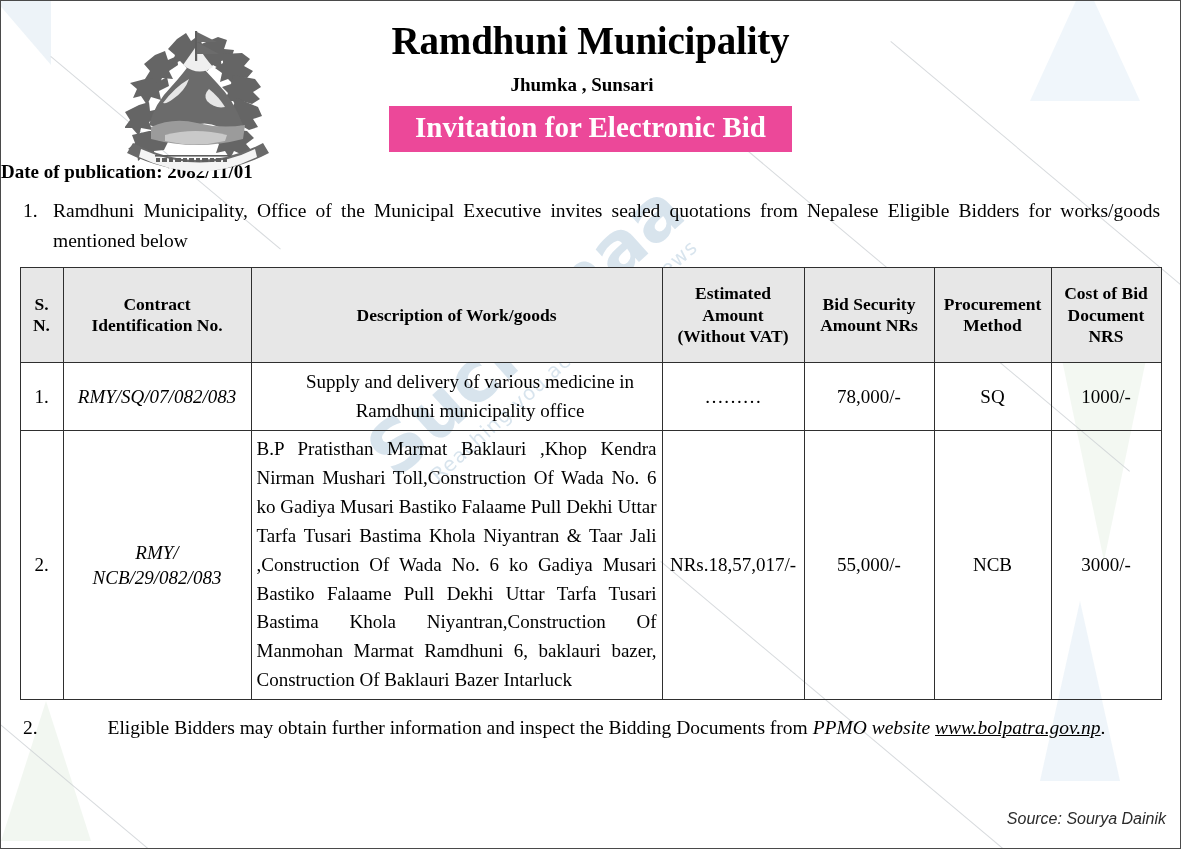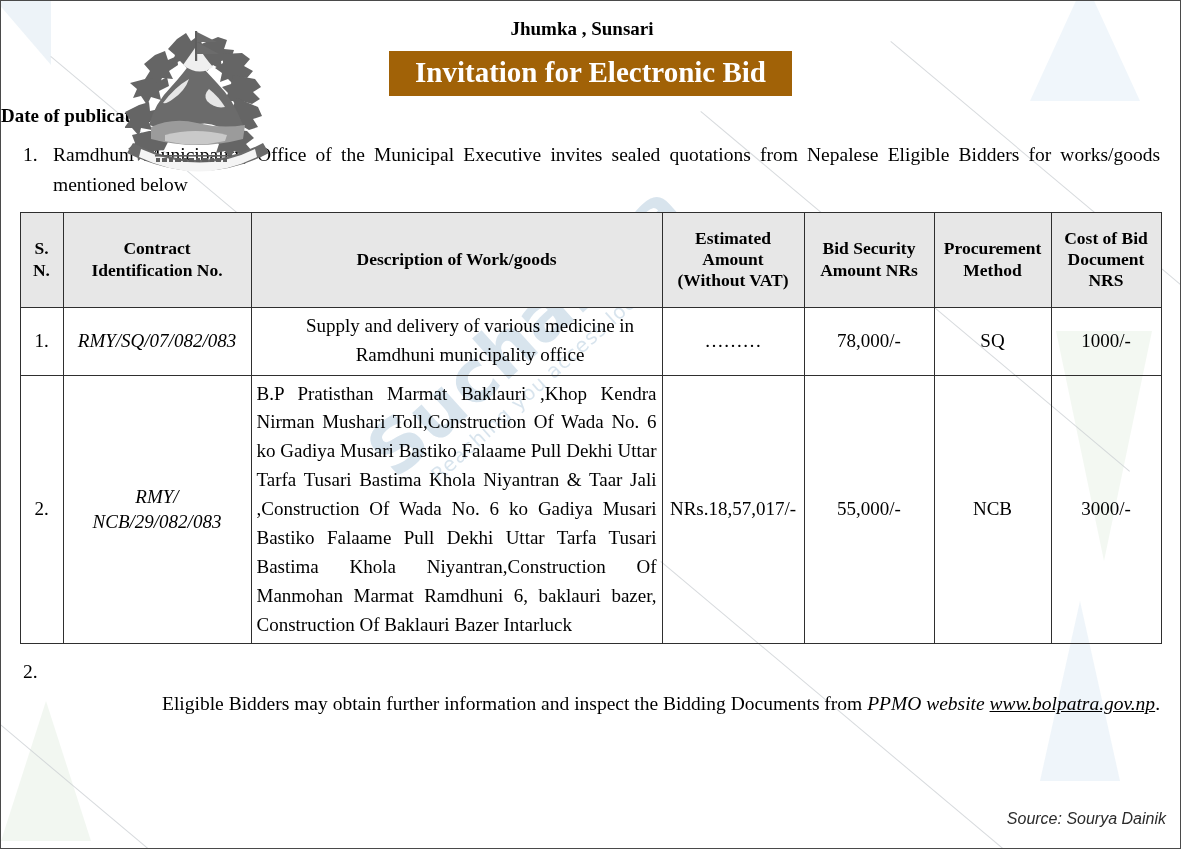--- a/index.html
+++ b/index.html
@@ -141,21 +141,21 @@
     font-weight: bold;
     margin: 3px 0 0 0;
     line-height: 1.25;
   }
   .banner-wrap {
     margin-top: 10px;
     text-align: center;
   }
   .banner {
     display: inline-block;
-    background: #a16207;
+    background: #ec4899;
     color: #ffffff;
     font-size: 29px;
     font-weight: bold;
     padding: 5px 26px 7px 26px;
     line-height: 1.15;
   }
   .pub-date {
     font-size: 19px;
     font-weight: bold;
     margin-top: 9px;
@@ -170,21 +170,21 @@
     line-height: 1.55;
   }
   .clause-num {
     width: 30px;
     flex: 0 0 30px;
   }
   .clause-body {
     flex: 1 1 auto;
     text-align: justify;
   }
-  .clause-body.no-justify { text-align: right; margin-top: 32px; }
+  .clause-body.no-justify { text-align: center; }
   .ital { font-style: italic; }
   .ital-ul { font-style: italic; text-decoration: underline; }
 
   
   table.bid-table {
     border-collapse: collapse;
     width: 1141px;
     margin: 11px auto 0 auto;
     table-layout: fixed;
   }
@@ -298,20 +298,21 @@
 
           <path d="M26 108 q22 -10 46 -4 q24 6 48 2 l-2 14 q-46 12 -92 0 z" fill="#9b9b9b"></path>
           <path d="M40 116 q30 -8 62 0 l-2 6 q-30 7 -60 0 z" fill="#c9c9c9"></path>
 
           <rect x="70" y="12" width="2.2" height="30" fill="#5e5e5e"></rect>
           <path d="M72 13 l20 10 l-20 0 z" fill="#6b6b6b"></path>
           <path d="M72 23 l22 12 l-22 0 z" fill="#6b6b6b"></path>
         </g>
       </svg>
 
+      <div class="org-title">Ramdhuni Municipality</div>
       <div class="org-line3">Jhumka , Sunsari</div>
 
       <div class="banner-wrap">
         <span class="banner">Invitation for Electronic Bid</span>
       </div>
 
       <div class="pub-date">Date of publication: 2082/11/01</div>
     </div>
 
     <div class="clause">

